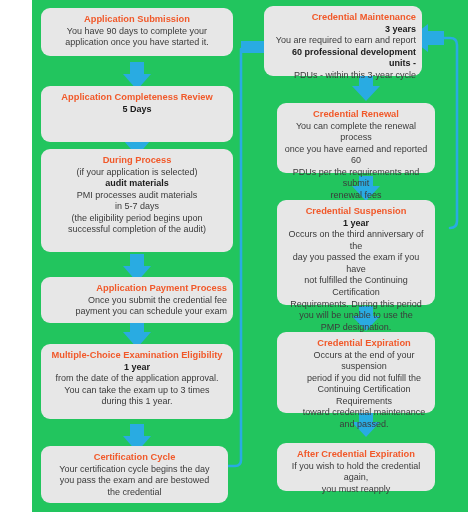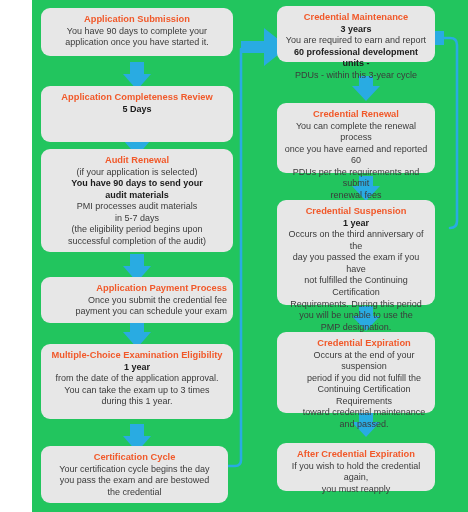--- a/index.html
+++ b/index.html
@@ -108,23 +108,22 @@
     <span class="body">You have 90 days to complete your</span>
     <span class="body">application once you have started it.</span>
   </div>
 
   <div class="node" style="left:9px; top:86px; width:192px; height:56px;">
     <span class="title">Application Completeness Review</span>
     <span class="strong">5 Days</span>
   </div>
 
   <div class="node" style="left:9px; top:149px; width:192px; height:103px;">
-    <span class="title">Audit Renewal</span>
+    <span class="title">During Process</span>
     <span class="body">(if your application is selected)</span>
-    <span class="strong">You have 90 days to send your</span>
     <span class="strong">audit materials</span>
     <span class="body">PMI processes audit materials</span>
     <span class="body">in 5-7 days</span>
     <span class="body">(the eligibility period begins upon</span>
     <span class="body">successful completion of the audit)</span>
   </div>
 
   <div class="node" style="left:9px; top:277px; width:192px; height:46px;text-align:right;">
     <span class="title">Application Payment Process</span>
     <span class="body">Once you submit the credential fee</span>
@@ -139,21 +138,21 @@
     <span class="body">during this 1 year.</span>
   </div>
 
   <div class="node" style="left:9px; top:446px; width:187px; height:57px;">
     <span class="title">Certification Cycle</span>
     <span class="body">Your certification cycle begins the day</span>
     <span class="body">you pass the exam and are bestowed</span>
     <span class="body">the credential</span>
   </div>
 
-  <div class="node" style="left:245px; top:6px; width:158px; height:56px;">
+  <div class="node" style="left:232px; top:6px; width:158px; height:70px;text-align:right;">
     <span class="title">Credential Maintenance</span>
     <span class="strong">3 years</span>
     <span class="body">You are required to earn and report</span>
     <span class="strong">60 professional development units -</span>
     <span class="body">PDUs - within this 3-year cycle</span>
   </div>
 
   <div class="node" style="left:245px; top:103px; width:158px; height:70px;">
     <span class="title">Credential Renewal</span>
     <span class="body">You can complete the renewal process</span>

